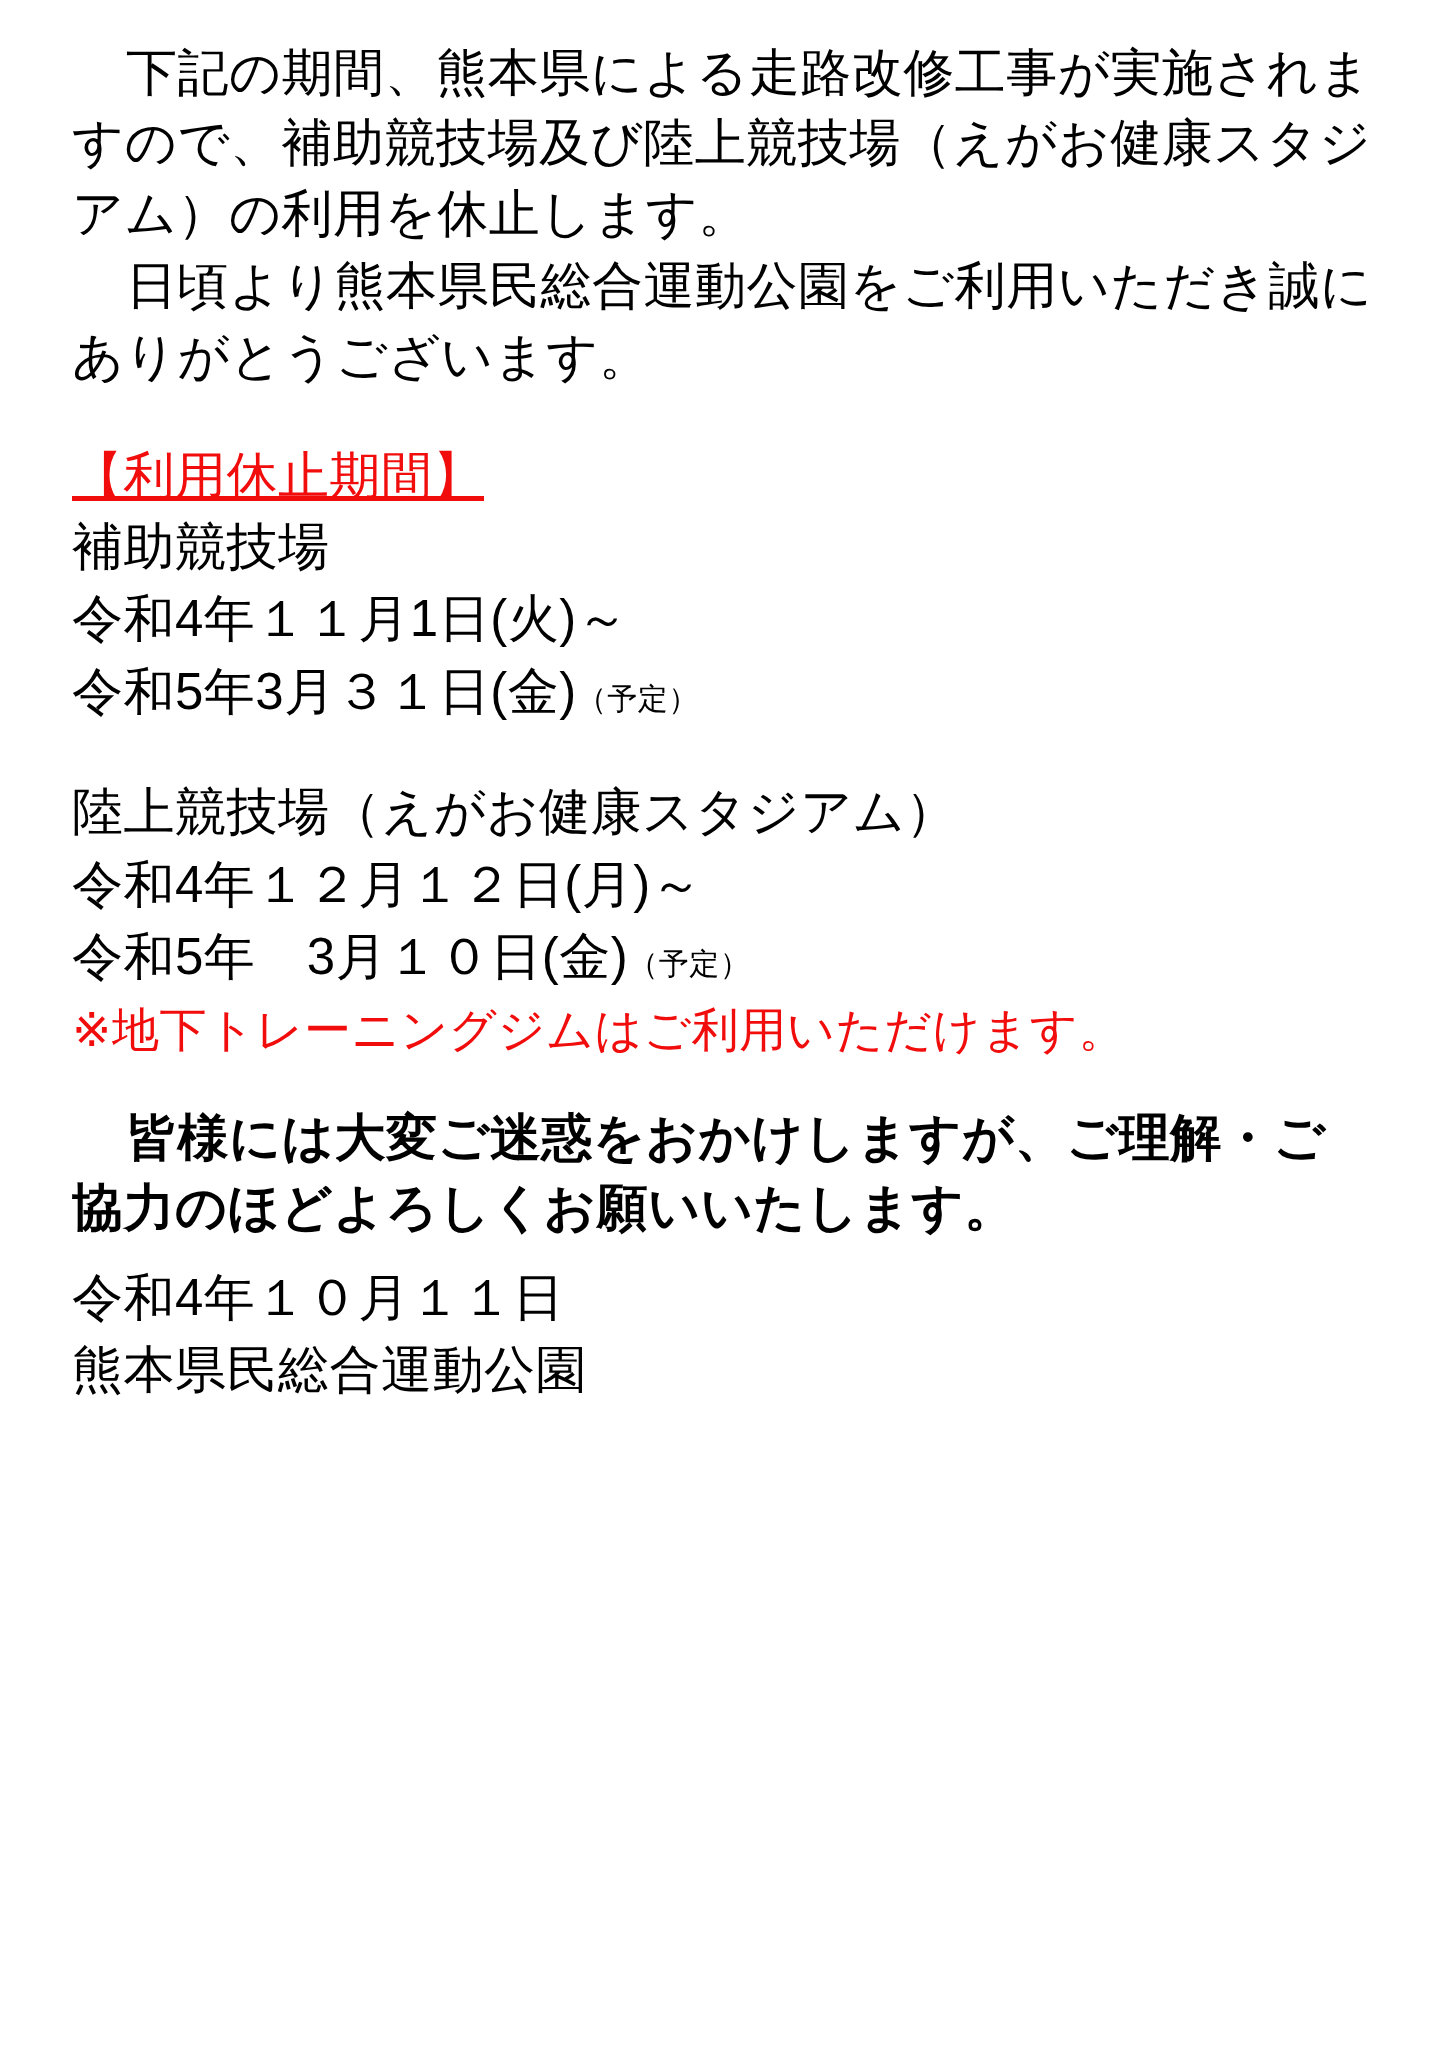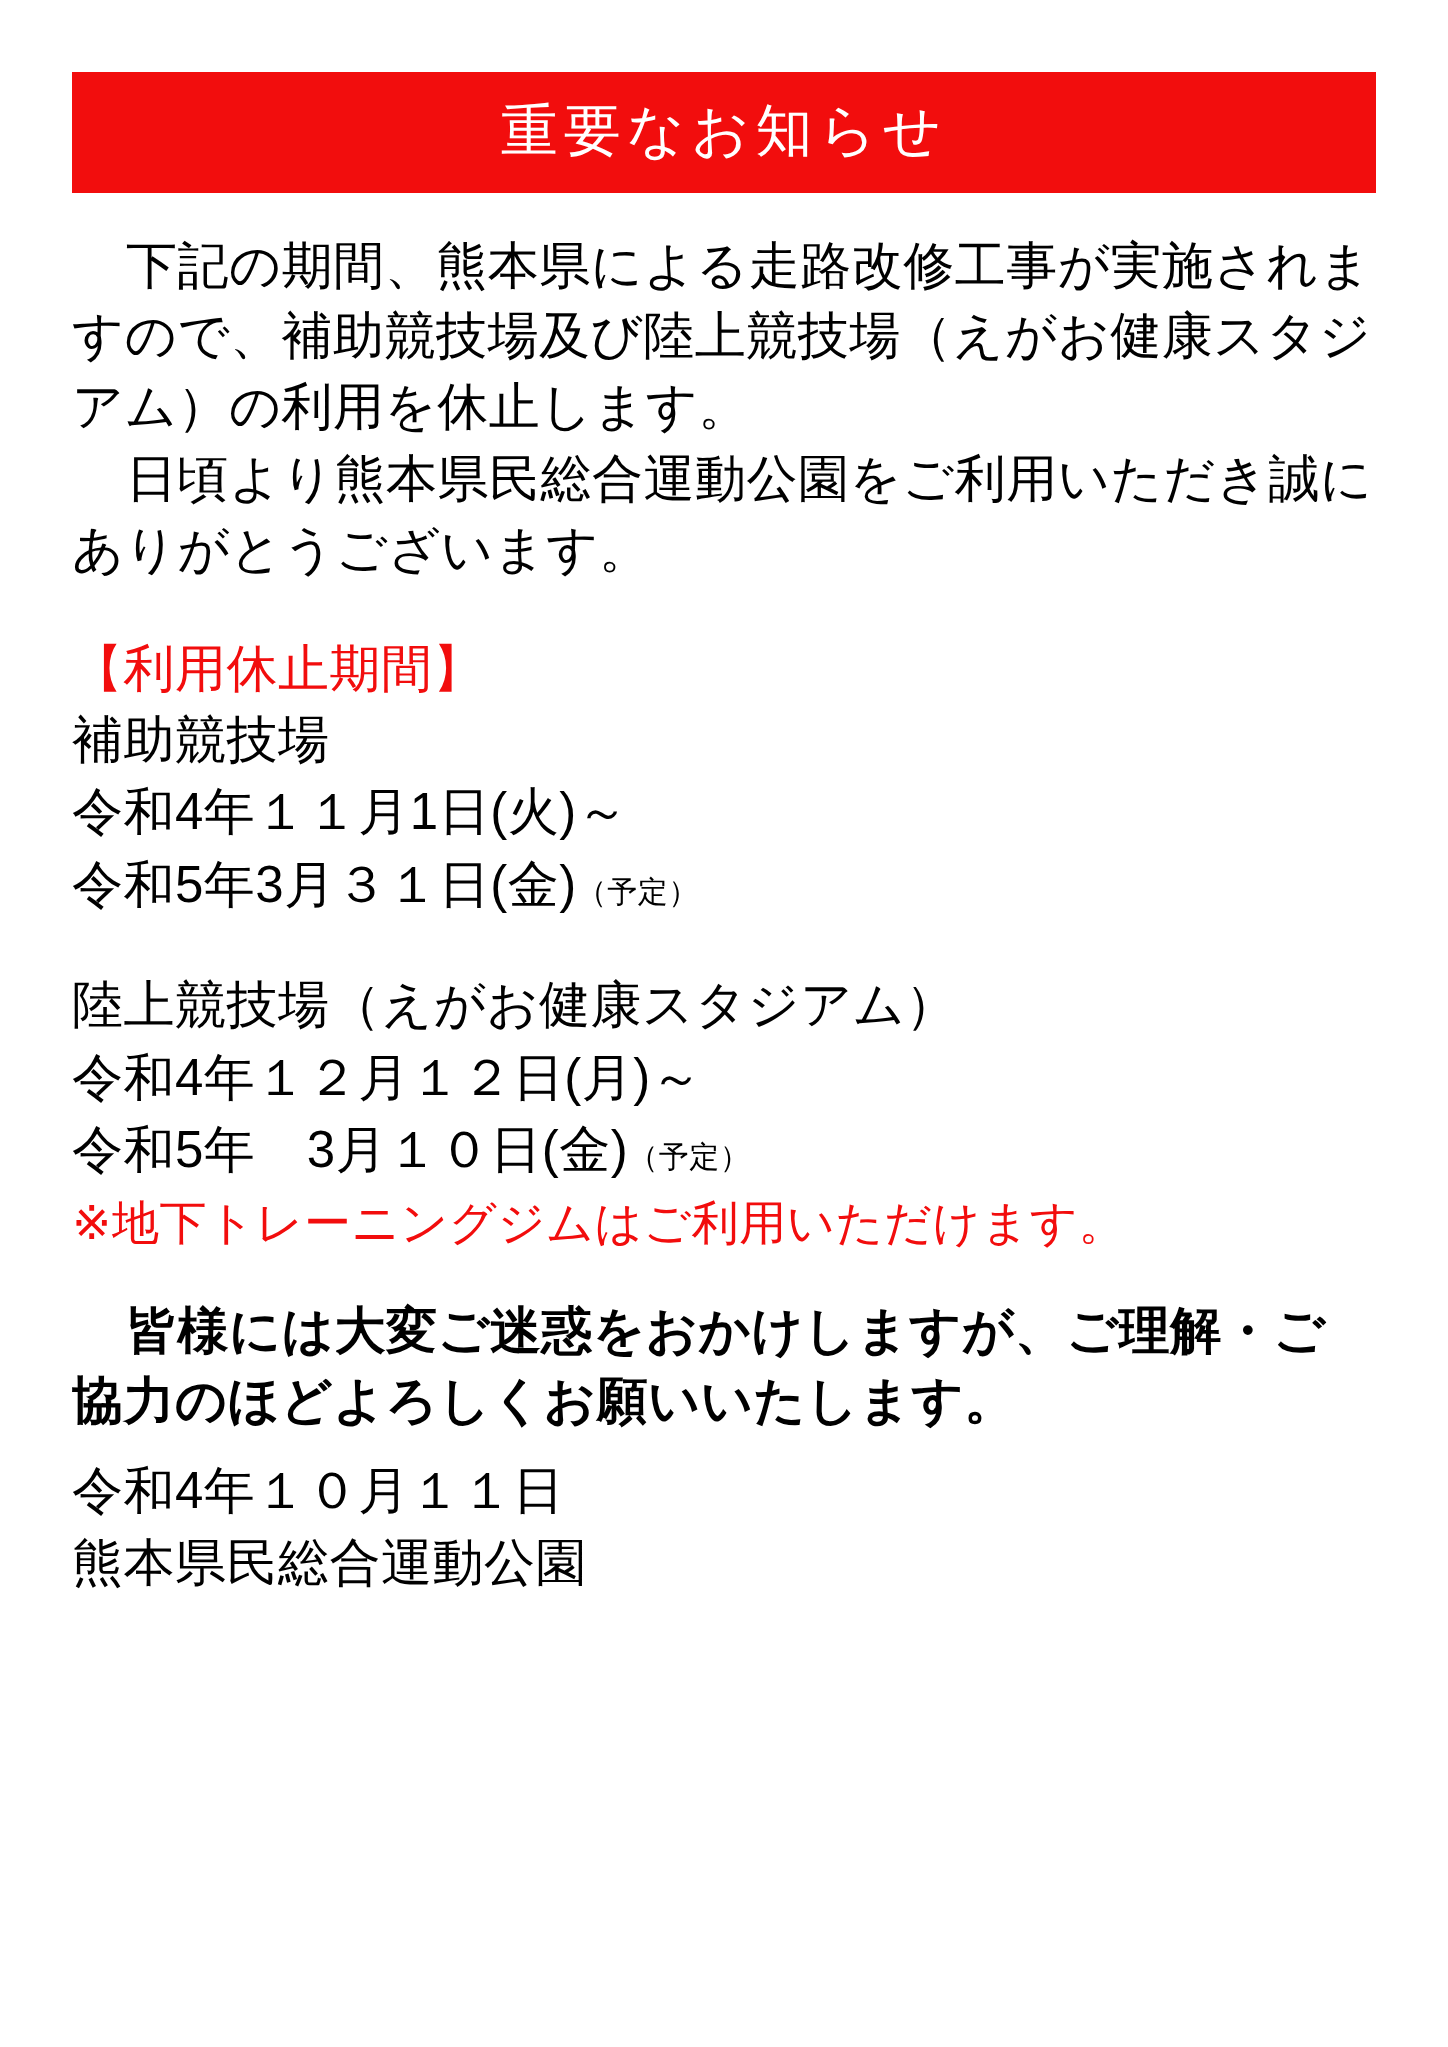--- a/index.html
+++ b/index.html
@@ -41,20 +41,21 @@
   }
   .para {
     text-indent: 54px;
     margin: 0 0 2px 0;
   }
   .section-head {
     color: #f20d0d;
     font-size: 51px;
     margin-top: 50px;
     letter-spacing: 0.5px;
+    text-decoration: underline;
   }
   .line {
     font-size: 51px;
     line-height: 1.42;
     letter-spacing: 0.5px;
     white-space: pre;
   }
   .small-note {
     font-size: 30px;
   }
@@ -80,21 +81,20 @@
     font-size: 51px;
     line-height: 1.42;
     letter-spacing: 0.5px;
   }
 </style>
 </head>
 <body>
 
 <div class="page">
 
-  <div class="banner">重要なお知らせ</div>
 
   <div class="body-text">
     <p class="para">下記の期間、熊本県による走路改修工事が実施されますので、補助競技場及び陸上競技場（えがお健康スタジアム）の利用を休止します。</p>
     <p class="para">日頃より熊本県民総合運動公園をご利用いただき誠にありがとうございます。</p>
   </div>
 
   <div class="section-head">【利用休止期間】</div>
 
   <div class="line">補助競技場</div>
   <div class="line">令和4年１１月1日(火)～</div>

